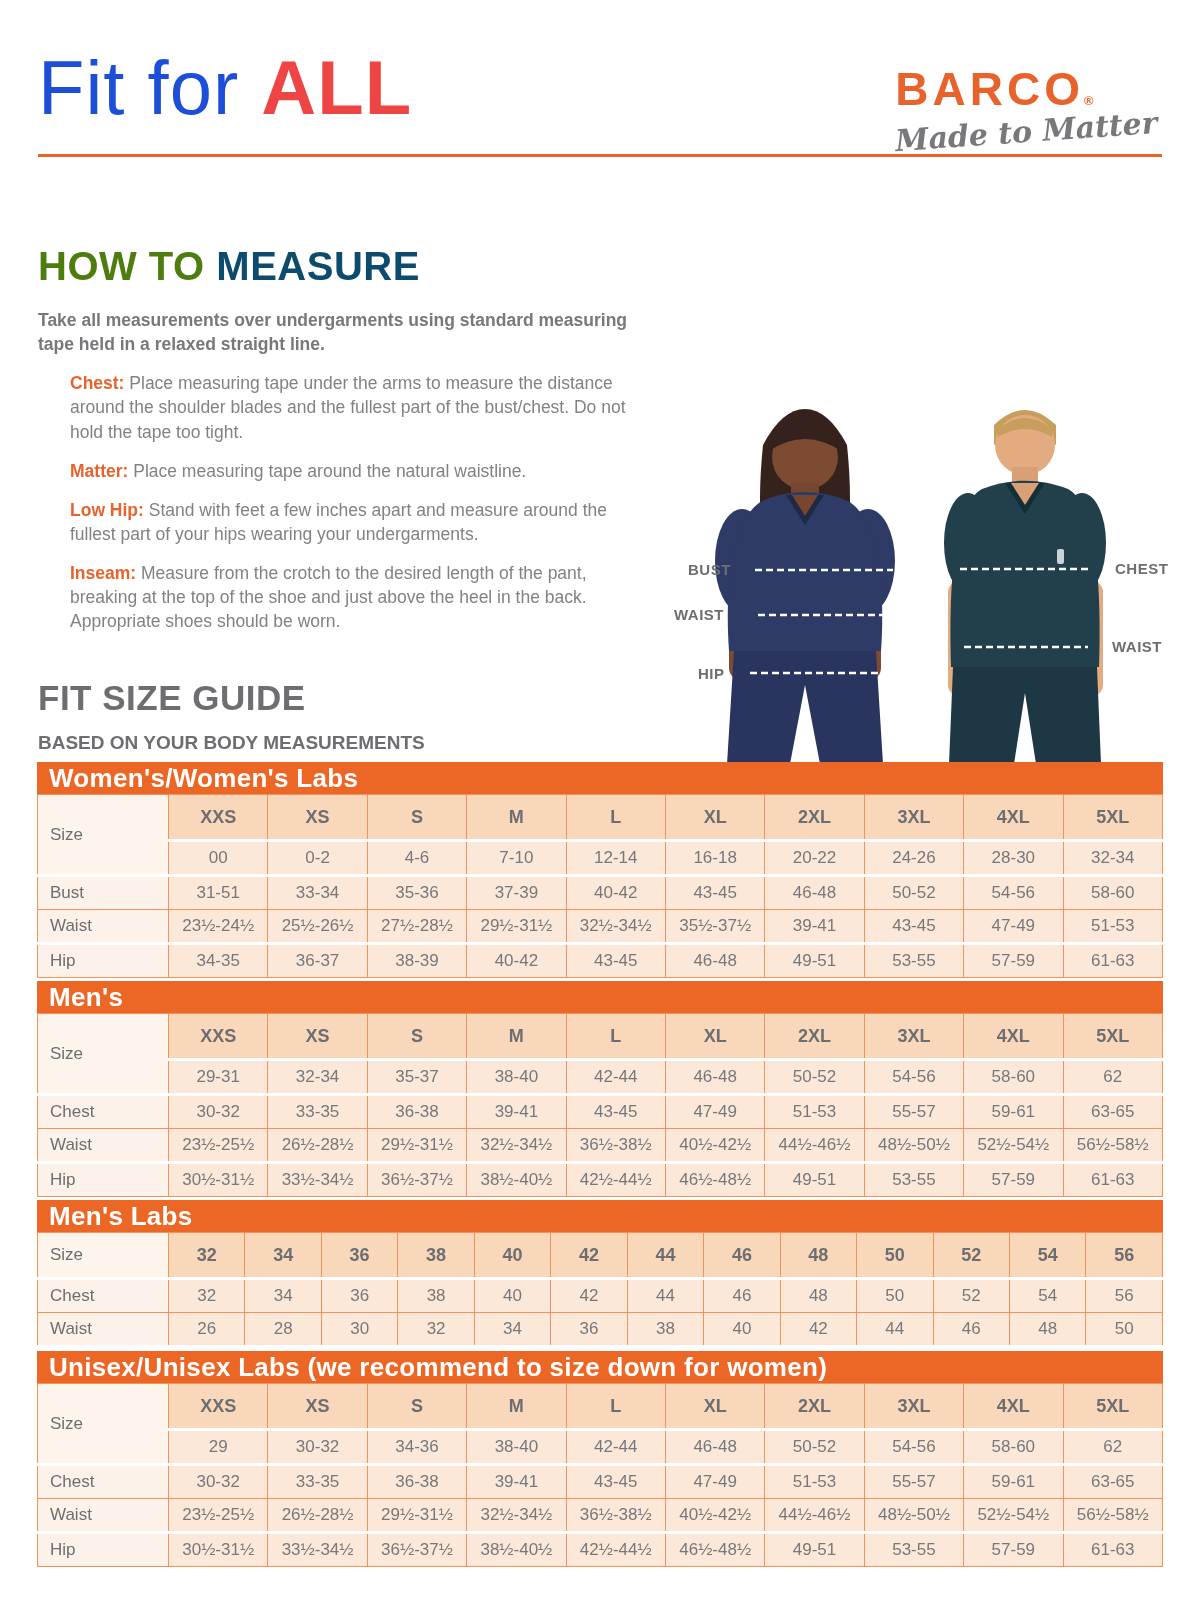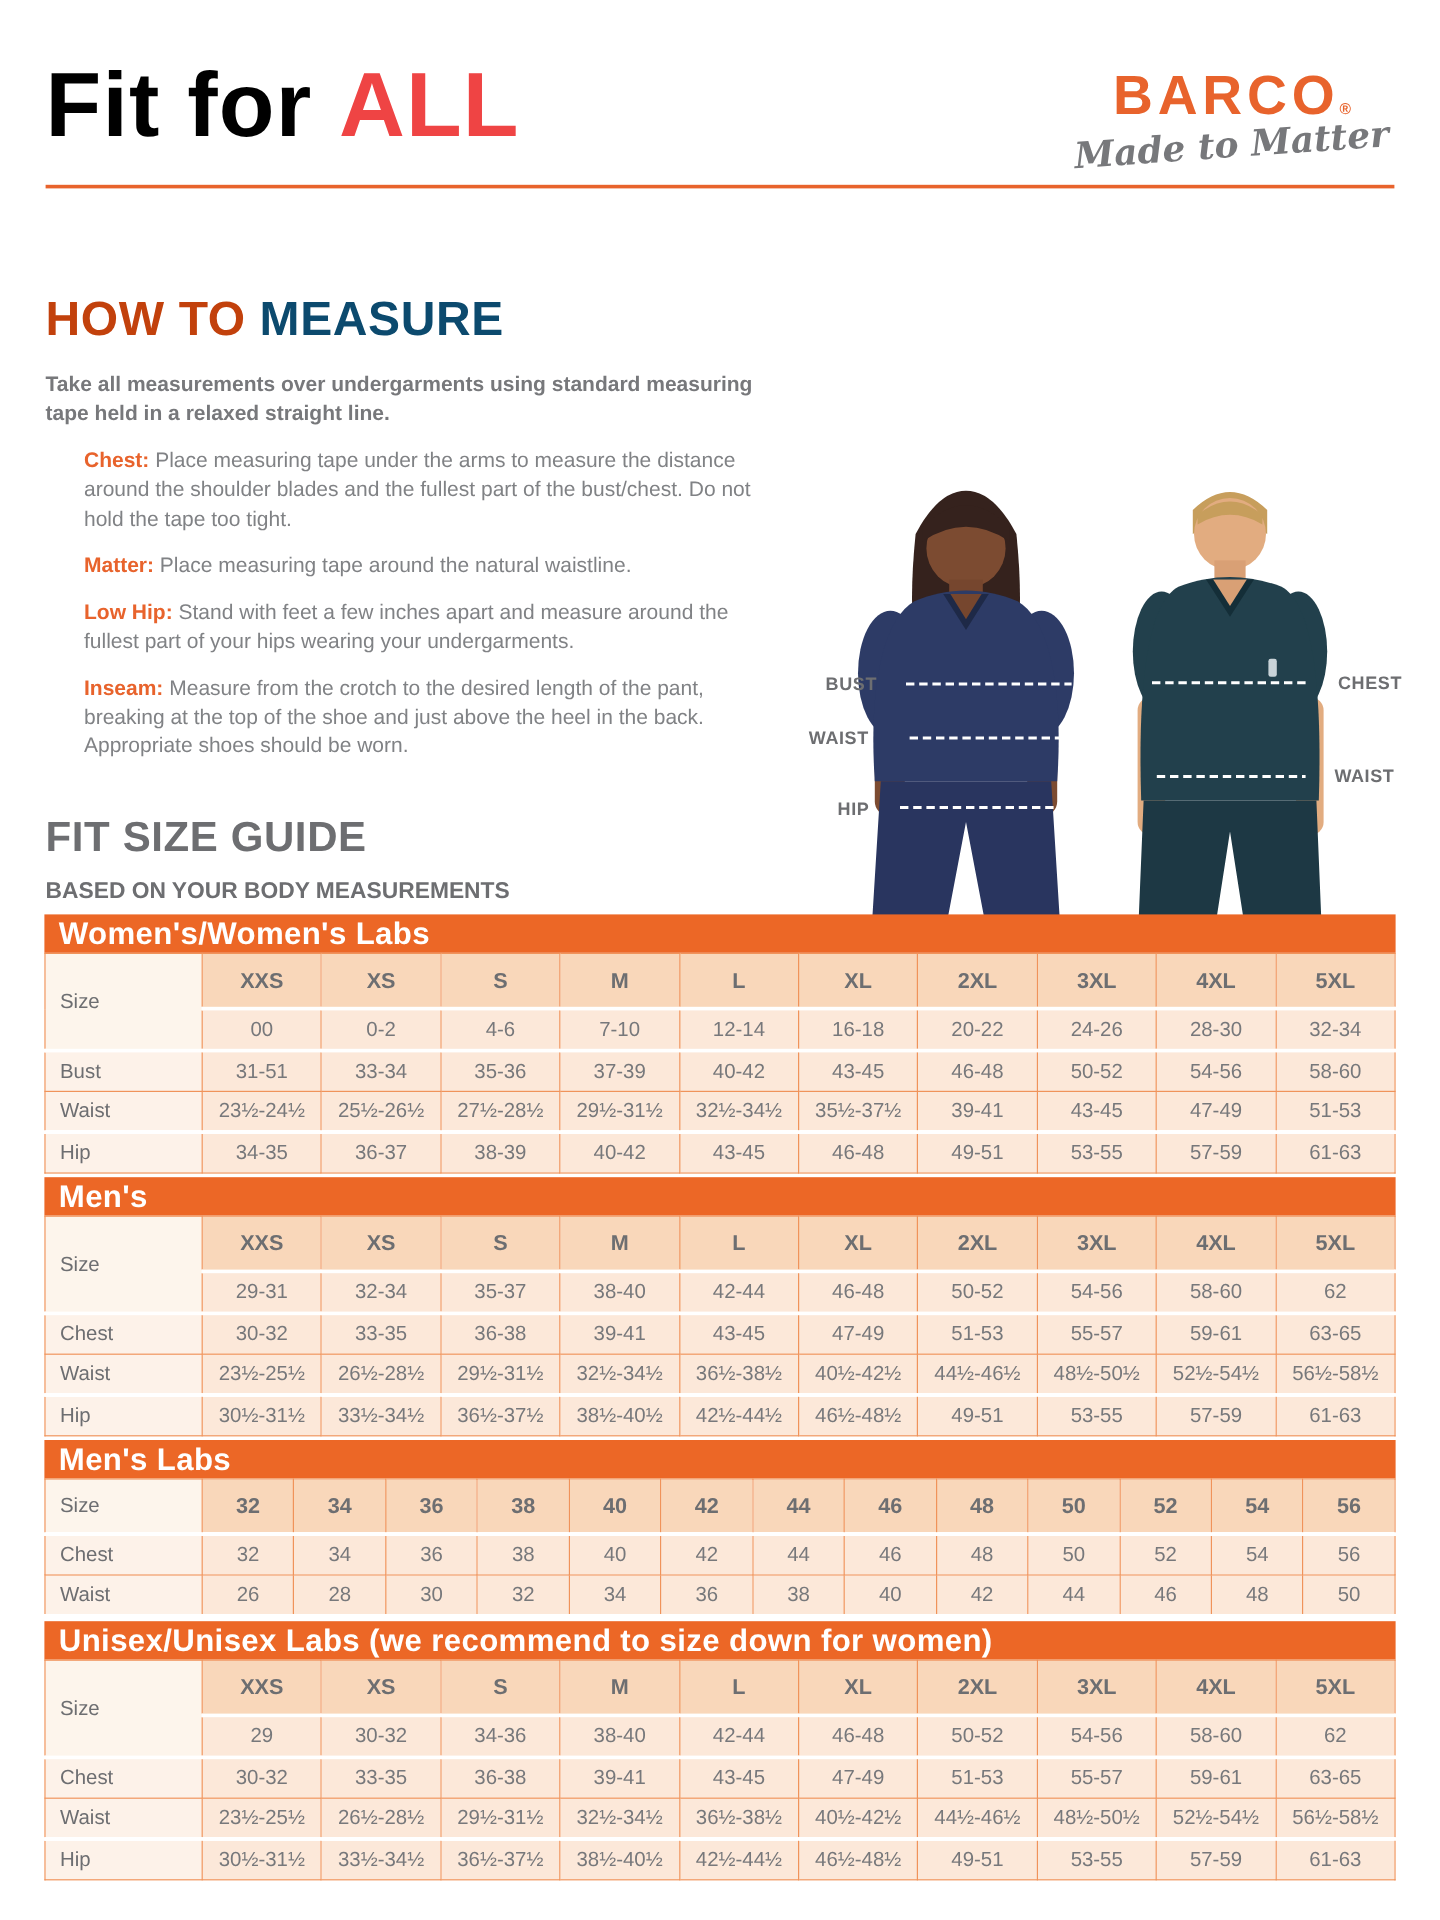--- a/index.html
+++ b/index.html
@@ -1,33 +1,33 @@
 <!DOCTYPE html>
 <html><head>
 <meta charset="utf-8">
 <style>
   html,body{margin:0;padding:0;background:#ffffff;}
   .page{position:relative;width:1200px;height:1600px;background:#fff;overflow:hidden;
         font-family:"Liberation Sans",sans-serif;color:#6D6E71;}
 
   
   .main-title{position:absolute;left:38px;top:44px;font-size:76px;letter-spacing:1px;white-space:nowrap;}
-  .main-title .t-reg{color:#000000;font-weight:700;}
+  .main-title .t-reg{color:#1d4ed8;font-weight:400;}
   .main-title .t-bold{color:#ef4444;font-weight:800;}
-  .logo-block{position:absolute;right:42px;top:56px;text-align:center;}
+  .logo-block{position:absolute;right:42px;top:66px;}
   .logo-word{color:#E8632C;font-weight:800;font-size:46px;letter-spacing:4px;line-height:1;}
   .logo-reg{font-size:13px;letter-spacing:0;vertical-align:baseline;}
   .logo-tagline{font-family:"DejaVu Serif",serif;font-style:italic;font-weight:700;color:#77787B;
         font-size:30px;margin-top:2px;transform:rotate(-4deg);}
   .top-rule{position:absolute;left:38px;top:154px;width:1124px;height:3px;background:#E8632C;}
 
   
   .measure{position:absolute;left:38px;top:244px;width:592px;}
   .measure h2{margin:0;font-size:40px;font-weight:800;letter-spacing:.5px;}
-  .measure h2 .h-gray{color:#c2410c;}
+  .measure h2 .h-gray{color:#4d7c0f;}
   .measure h2 .h-orange{color:#0c4a6e;margin-top:39px;}
   .measure .intro{margin-top:20px;font-size:17.5px;font-weight:700;color:#77787B;line-height:1.35;}
   .measure .item{margin-top:15px;font-size:17.5px;color:#808285;line-height:1.38;margin-left:32px;}
   .measure .item .lead{color:#E8632C;font-weight:700;}
 
   
   .models{position:absolute;left:650px;top:383px;width:550px;height:381px;overflow:hidden;}
   .models svg{display:block;}
   .meas-label{font-family:"Liberation Sans",sans-serif;font-size:15px;font-weight:700;
         fill:#6D6E71;letter-spacing:.5px;}

